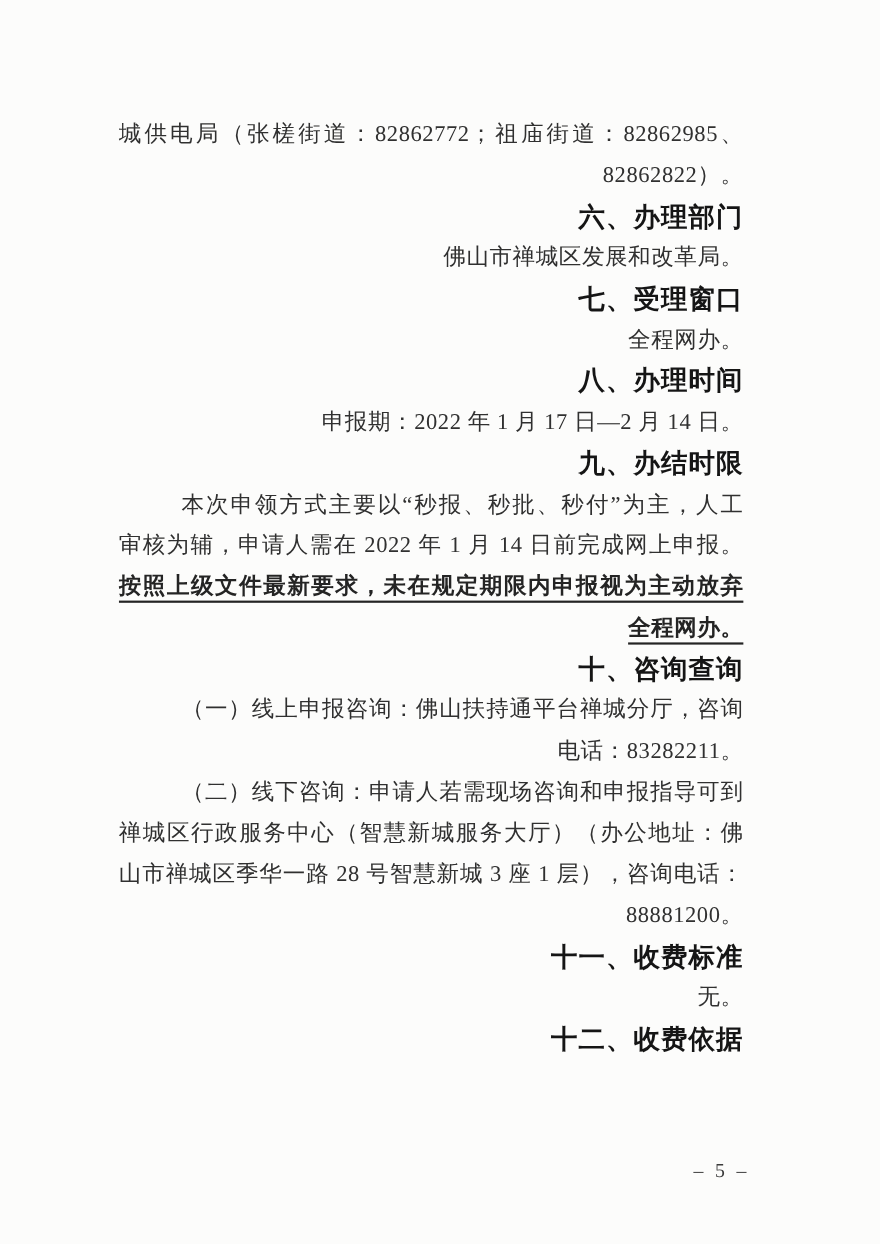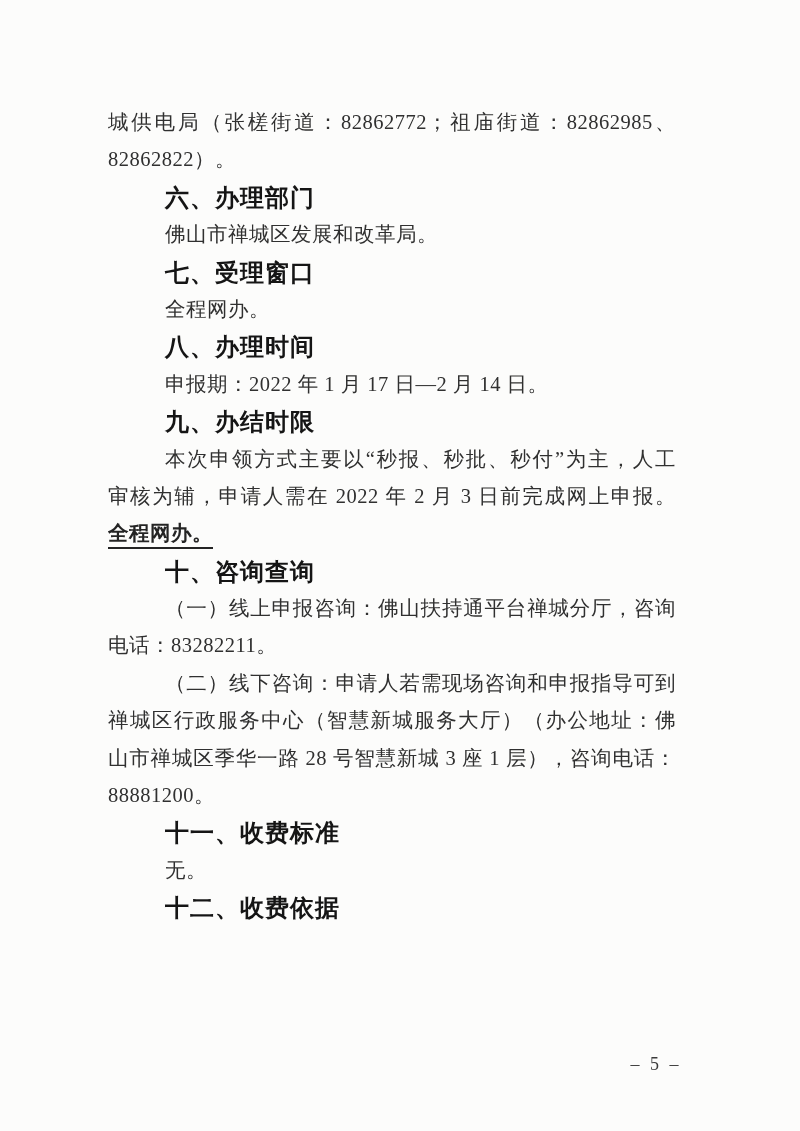--- a/index.html
+++ b/index.html
@@ -23,21 +23,21 @@
   }
   .ln {
     height: 37.4px;
     line-height: 37.4px;
     font-size: 20.5px;
     color: #303030;
     letter-spacing: 0.5px;
     white-space: normal;
     word-break: break-all;
     overflow: hidden;
-    text-align: left;
+    text-align: right;
   }
   
   .j {
     text-align: justify;
     text-align-last: justify;
   }
   
   .ind {
     text-indent: 57px;
   }
@@ -79,21 +79,22 @@
     <div class="ln j">城供电局（张槎街道：82862772；祖庙街道：82862985、</div>
     <div class="ln">82862822）。</div>
     <div class="ln h ind">六、办理部门</div>
     <div class="ln ind">佛山市禅城区发展和改革局。</div>
     <div class="ln h ind">七、受理窗口</div>
     <div class="ln ind">全程网办。</div>
     <div class="ln h ind">八、办理时间</div>
     <div class="ln ind">申报期：2022 年 1 月 17 日—2 月 14 日。</div>
     <div class="ln h ind">九、办结时限</div>
     <div class="ln ind j">本次申领方式主要以“秒报、秒批、秒付”为主，人工</div>
-    <div class="ln j">审核为辅，申请人需在 2022 年 2 月 3 日前完成网上申报。</div>
+    <div class="ln j">审核为辅，申请人需在 2022 年 1 月 14 日前完成网上申报。</div>
+    <div class="ln u j">按照上级文件最新要求，未在规定期限内申报视为主动放弃</div>
     <div class="ln u">全程网办。</div>
     <div class="ln h ind">十、咨询查询</div>
     <div class="ln ind j">（一）线上申报咨询：佛山扶持通平台禅城分厅，咨询</div>
     <div class="ln">电话：83282211。</div>
     <div class="ln ind j">（二）线下咨询：申请人若需现场咨询和申报指导可到</div>
     <div class="ln j">禅城区行政服务中心（智慧新城服务大厅）（办公地址：佛</div>
     <div class="ln j">山市禅城区季华一路 28 号智慧新城 3 座 1 层），咨询电话：</div>
     <div class="ln">88881200。</div>
     <div class="ln h ind">十一、收费标准</div>
     <div class="ln ind">无。</div>

